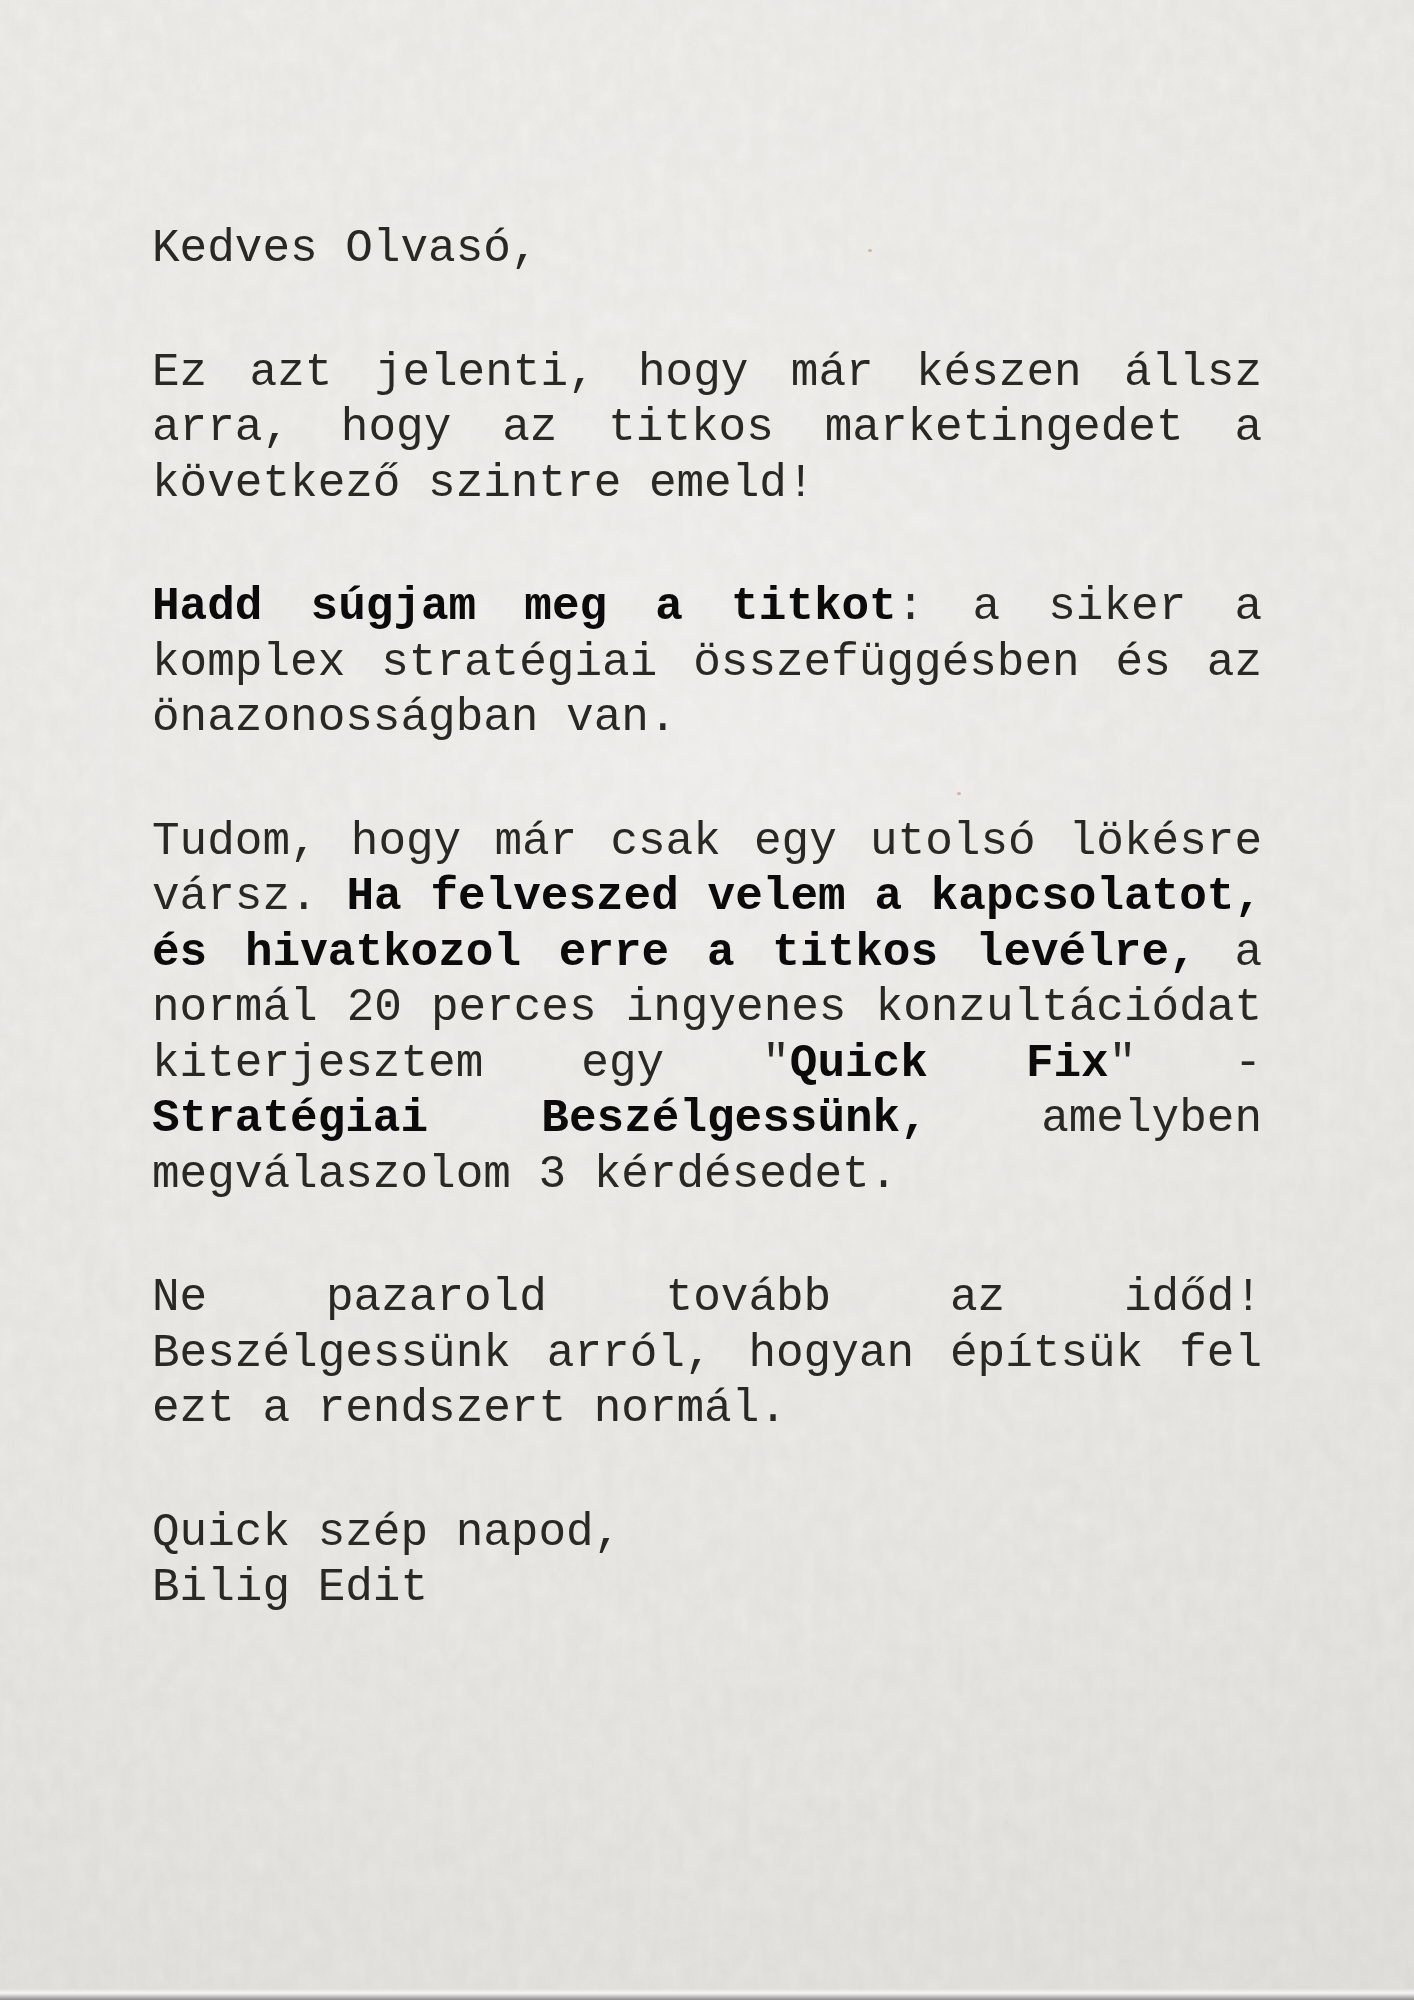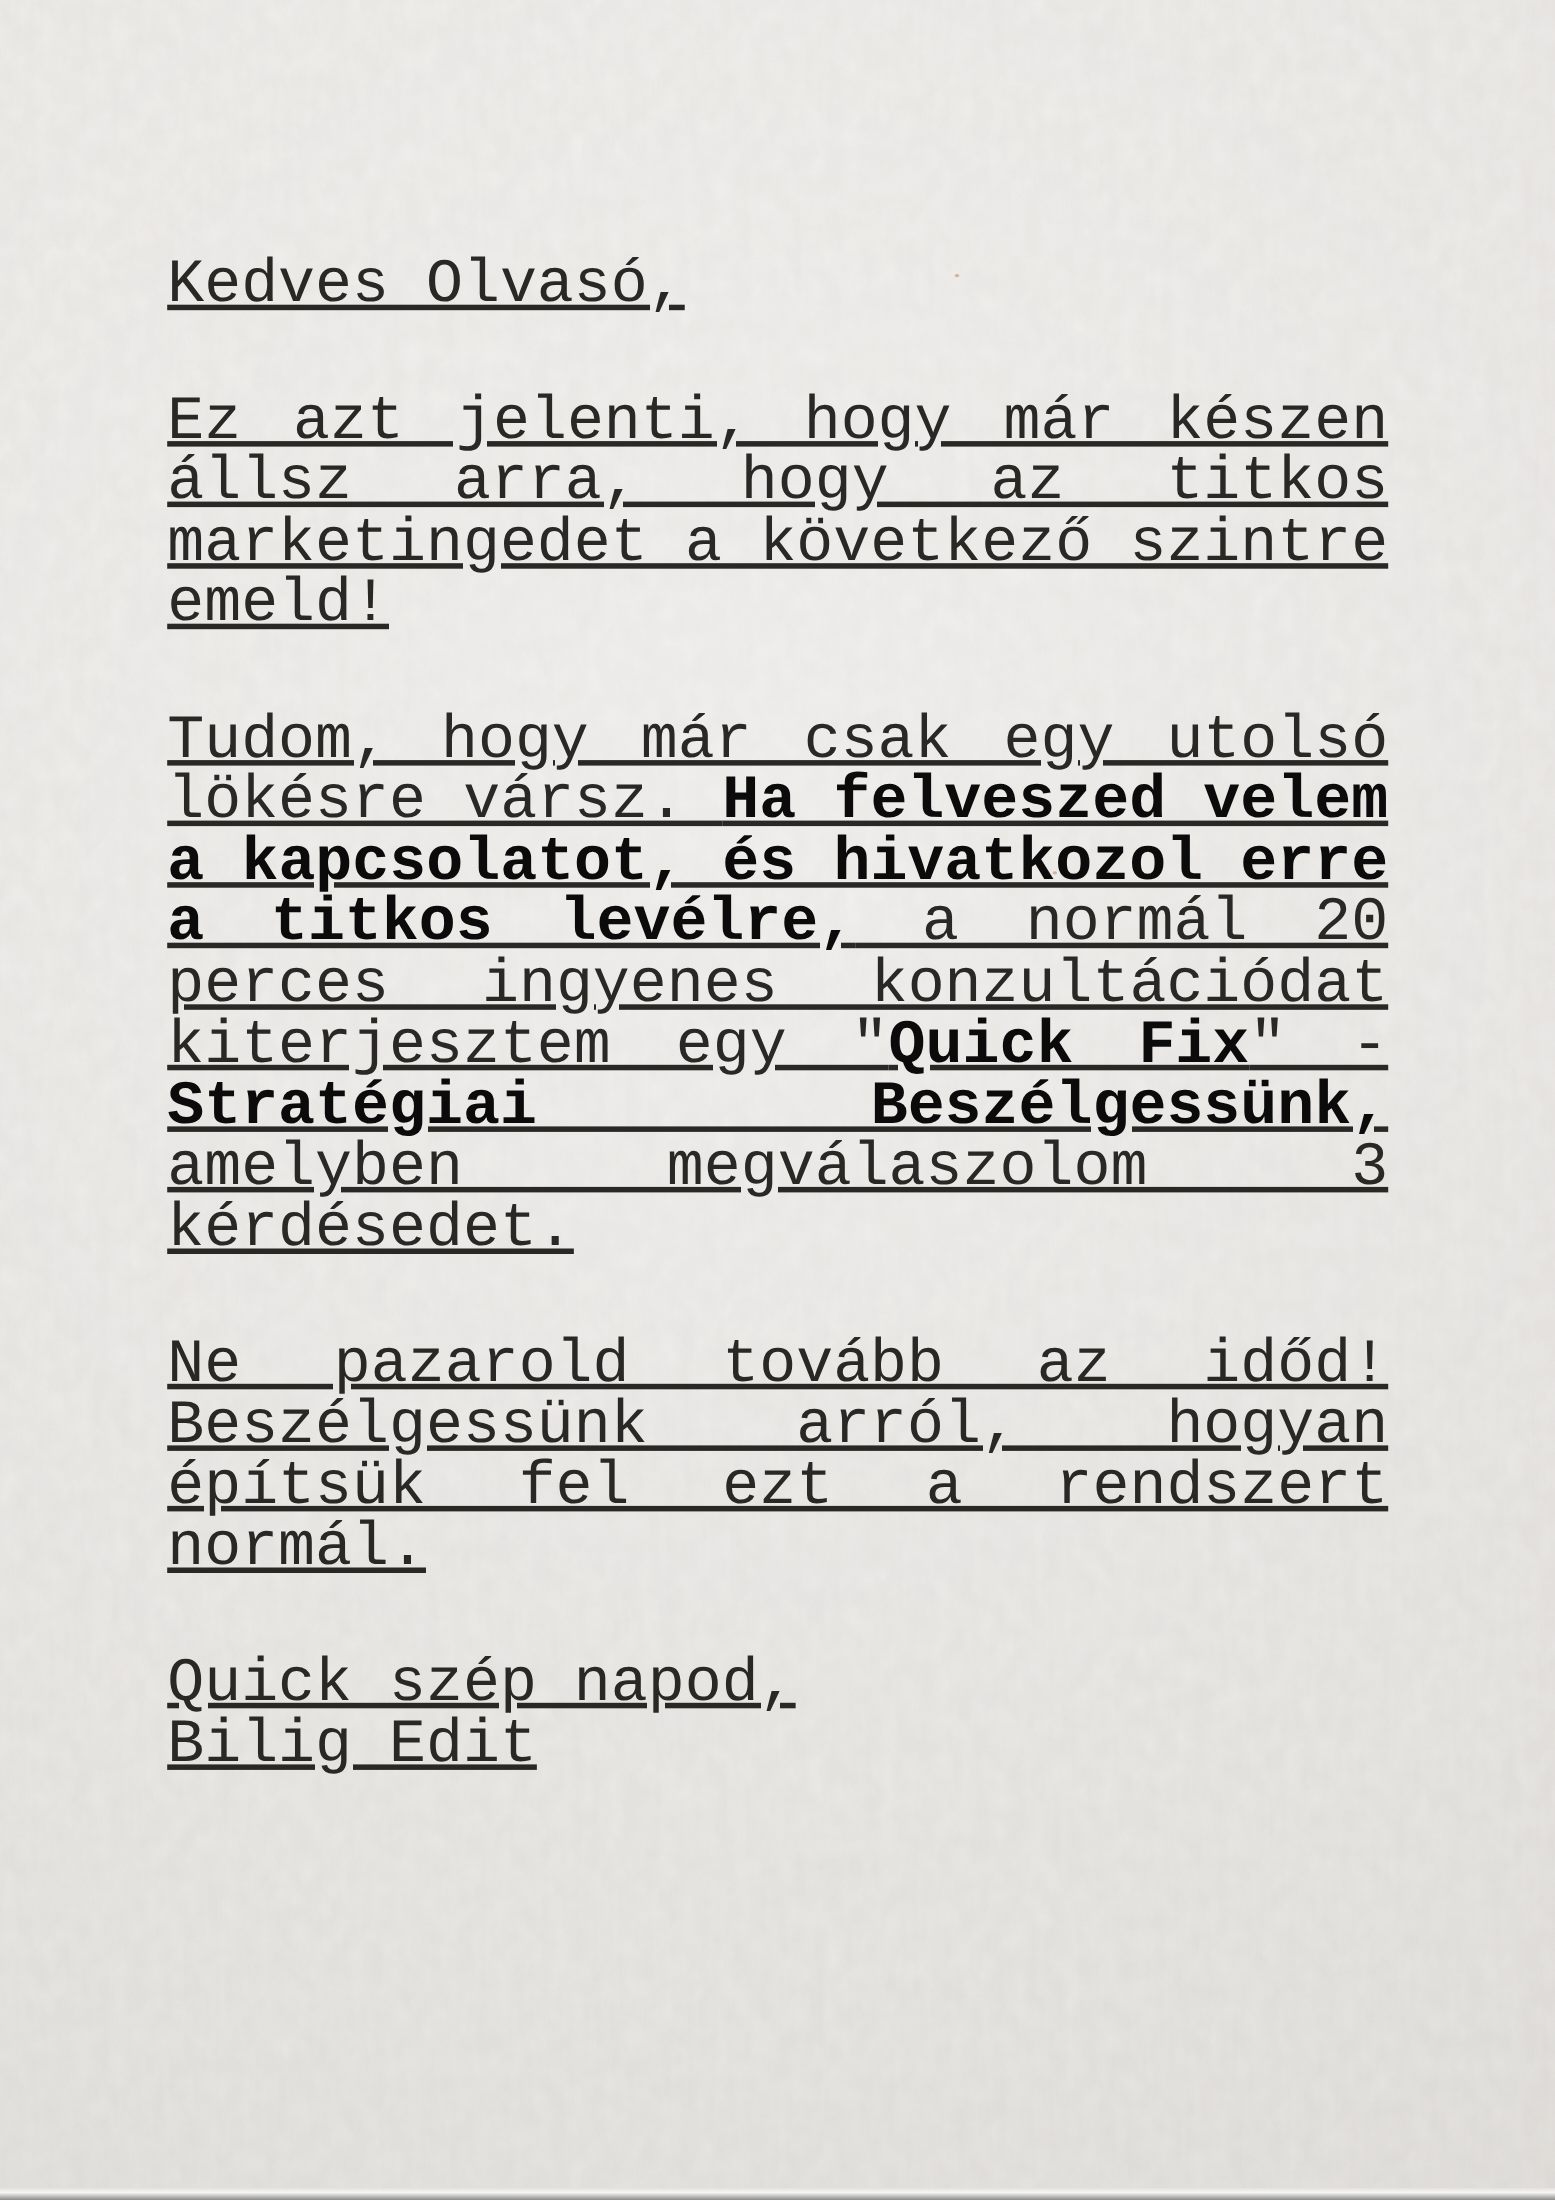--- a/index.html
+++ b/index.html
@@ -32,30 +32,29 @@
     inset: 0;
     pointer-events: none;
     background: radial-gradient(ellipse 120% 90% at 50% 38%,
                 rgba(255,255,255,0.28) 0%,
                 rgba(255,255,255,0.00) 55%,
                 rgba(151,146,138,0.10) 100%);
   }
   .letter {
     position: absolute;
     left: 152px;
-    top: 16px;
+    top: 6px;
     width: 1110px;
     padding-top: 216px;
     font-family: "Liberation Mono", "DejaVu Sans Mono", monospace;
-    font-size: 56px;
+    font-size: 46px;
     line-height: 55.5px;
     color: #2a2824;
     text-align: justify;
     text-justify: inter-word;
-    text-decoration: underline;
   }
   .para {
     margin: 0 0 68px 0;
   }
   .letter strong {
     font-weight: bold;
     color: #0b0b0b;
   }
   .speck {
     position: absolute;
@@ -94,20 +93,21 @@
     </filter>
     <rect width="1414" height="2000" filter="url(#grain)" opacity="0.07"></rect>
     <rect width="1414" height="2000" filter="url(#fiber)" opacity="0.10"></rect>
   </svg>
 
   <div class="vignette"></div>
 
   <div class="letter" style="color: rgb(42, 40, 36);">
       <p class="para"><span>Kedves Olvasó,</span></p>
       <p class="para"><span>Ez azt jelenti, hogy már készen állsz arra, hogy az titkos marketingedet a következő szintre emeld!</span></p>
+      <p class="para"><strong>Hadd súgjam meg a titkot</strong><span>: a siker a komplex stratégiai összefüggésben és az önazonosságban van.</span></p>
       <p class="para"><span>Tudom, hogy már csak egy utolsó lökésre vársz. </span><strong>Ha felveszed velem a kapcsolatot, és hivatkozol erre a titkos levélre,</strong><span> a normál 20 perces ingyenes konzultációdat kiterjesztem egy "</span><strong>Quick Fix</strong><span>" - </span><strong>Stratégiai Beszélgessünk,</strong><span> amelyben megválaszolom 3 kérdésedet.</span></p>
       <p class="para"><span>Ne pazarold tovább az időd! Beszélgessünk arról, hogyan építsük fel ezt a rendszert normál.</span></p>
       <p class="para"><span>Quick szép napod,</span><br><span>Bilig Edit</span></p>
     </div>
 
   <div class="bottom-edge"></div>
 <div class="speck" style="left: 868px; top: 249px; background: rgb(199, 128, 106);"></div>
     <div class="speck" style="left: 957px; top: 792px; background: rgb(199, 128, 106);"></div>
   </div>
 

